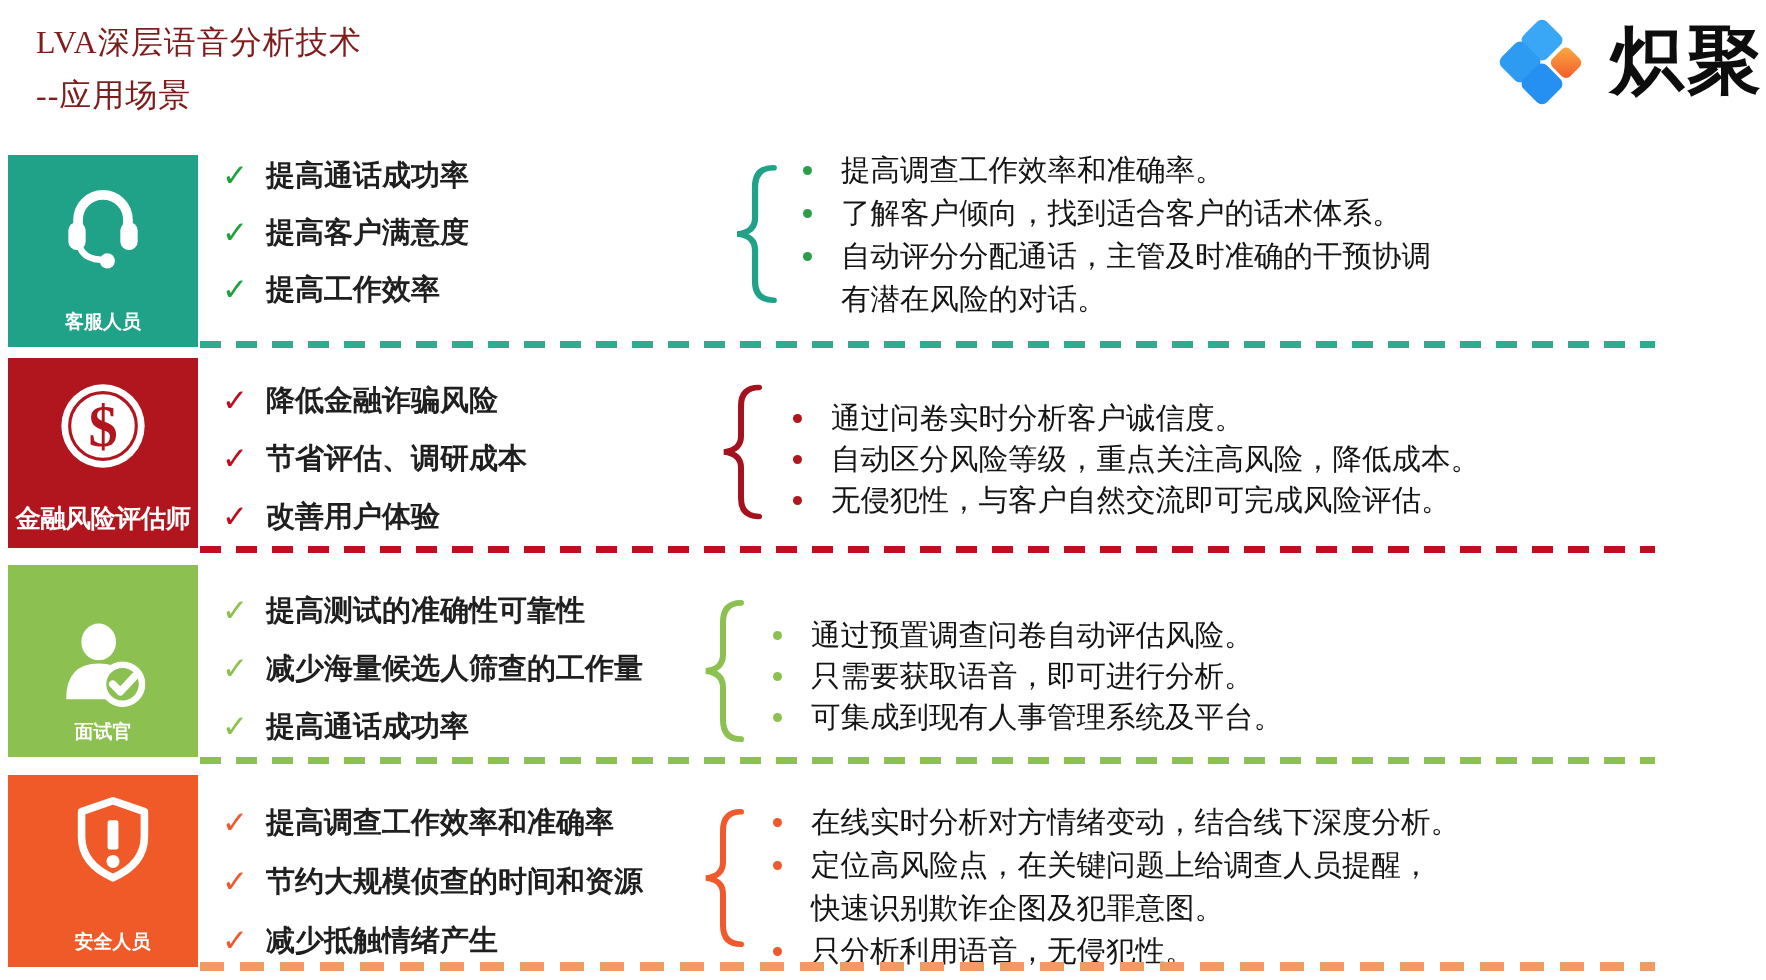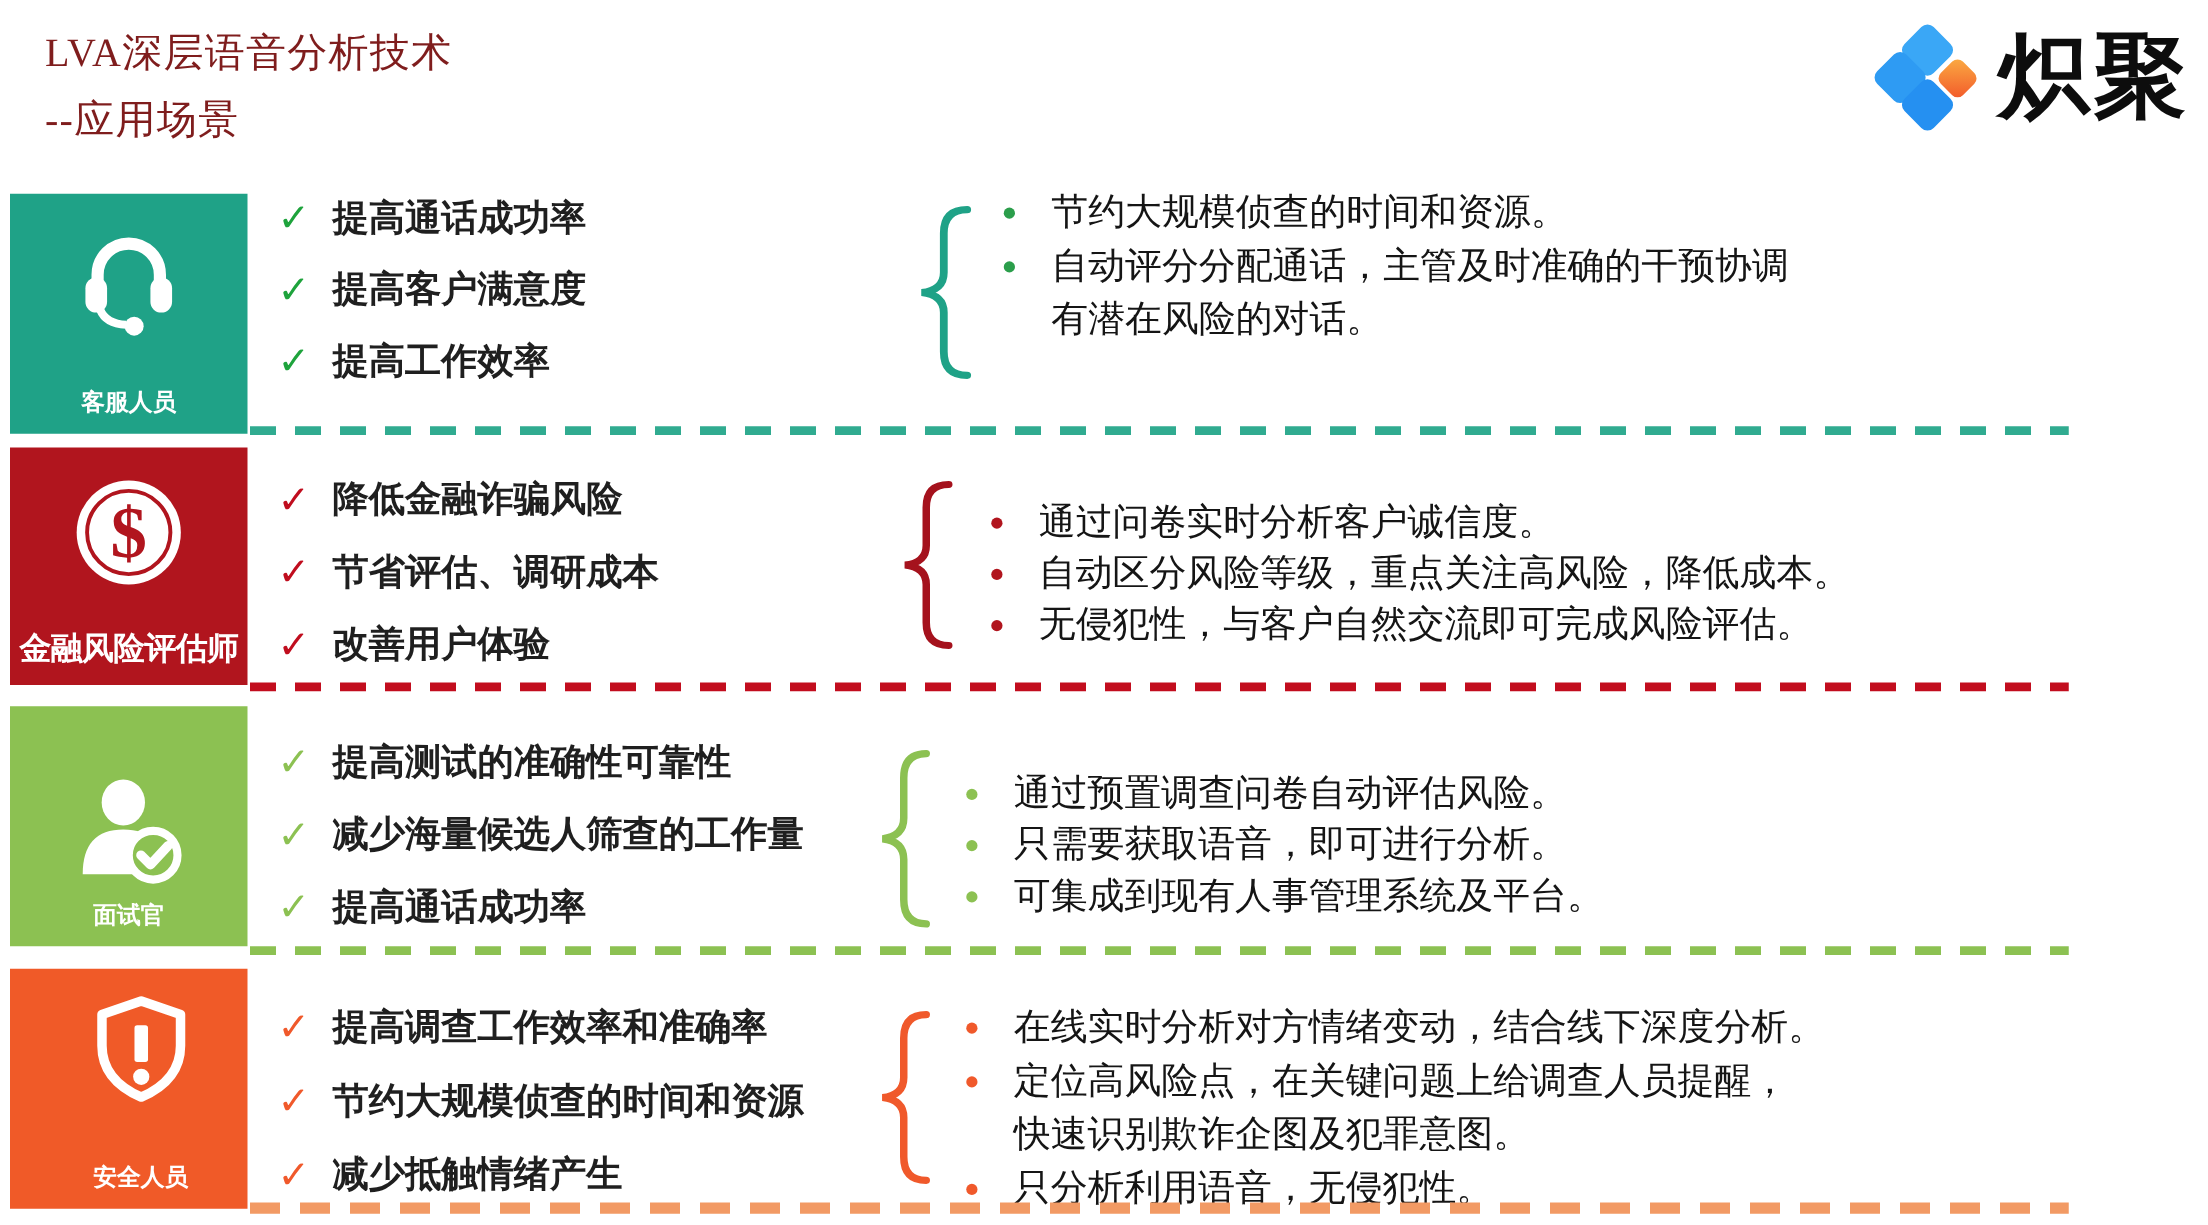--- a/index.html
+++ b/index.html
@@ -12,21 +12,21 @@
   .logo { position:absolute; left:1494px; top:12px; width:272px; height:100px; display:flex; align-items:center; }
   .logo-mark { position:relative; width:96px; height:96px; flex:0 0 96px; }
   .lm-rot { position:absolute; left:16px; top:16px; width:64px; height:64px; transform:rotate(45deg); }
   .lm-cell { position:absolute; width:33px; height:33px; border-radius:7px; }
   .lm-a { left:0; top:0;  background:var(--lb1); }
   .lm-b { left:0; top:31px; background:var(--lb2); }
   .lm-c { left:31px; top:31px; background:var(--lb3); }
   .lm-orange { position:absolute; left:37px; top:3px; width:25px; height:25px; border-radius:6px;
                background:linear-gradient(135deg, var(--lo1), var(--lo2)); }
   .logo-text { font-family:"Liberation Sans","DejaVu Sans",sans-serif; font-weight:700;
-               font-size:74px; color:#0d0d0d; letter-spacing:3px; margin-left:8px; }
+               font-size:74px; color:#0d0d0d; letter-spacing:3px; margin-left:20px; }
 
   
   .row { position:absolute; left:0; width:1766px; }
   .r1 { top:155px; height:200px; }
   .r2 { top:358px; height:200px; }
   .r3 { top:565px; height:204px; }
   .r4 { top:775px; height:200px; }
 
   .role-box { position:absolute; left:8px; top:0; width:190px; background:var(--box);
               display:flex; flex-direction:column; align-items:center; }
@@ -121,21 +121,22 @@
       </li>
     <li>
         <span class="ck">✓</span>
         <span>提高工作效率</span>
       </li>
   </ul>
   <svg class="brace" viewBox="0 0 50 150" preserveAspectRatio="none">
     <path d="M44 5 Q26 5 26 25 L26 58 Q26 73 9 75 Q26 77 26 92 L26 125 Q26 145 44 145"></path>
   </svg>
   <ul class="bullets">
-    <li><span class="dot"></span><span class="bt">节约大规模侦查的时间和资源。</span></li>
+    <li><span class="dot"></span><span class="bt">提高调查工作效率和准确率。</span></li>
+    <li><span class="dot"></span><span class="bt">了解客户倾向，找到适合客户的话术体系。</span></li>
     <li><span class="dot"></span><span class="bt">自动评分分配通话，主管及时准确的干预协调
 有潜在风险的对话。</span></li>
   </ul>
   <div class="dash"></div>
 </section>
 
 <section class="row r2" style="--box: #B1151E; --accent: #C00D1E; --bullet: #B1151E; --brace: #A5121D; --dash: #C20D1E;">
   <div class="role-box">
     <svg class="role-icon" viewBox="0 0 96 96">
       <circle class="wfill" cx="48" cy="48" r="40"></circle>

